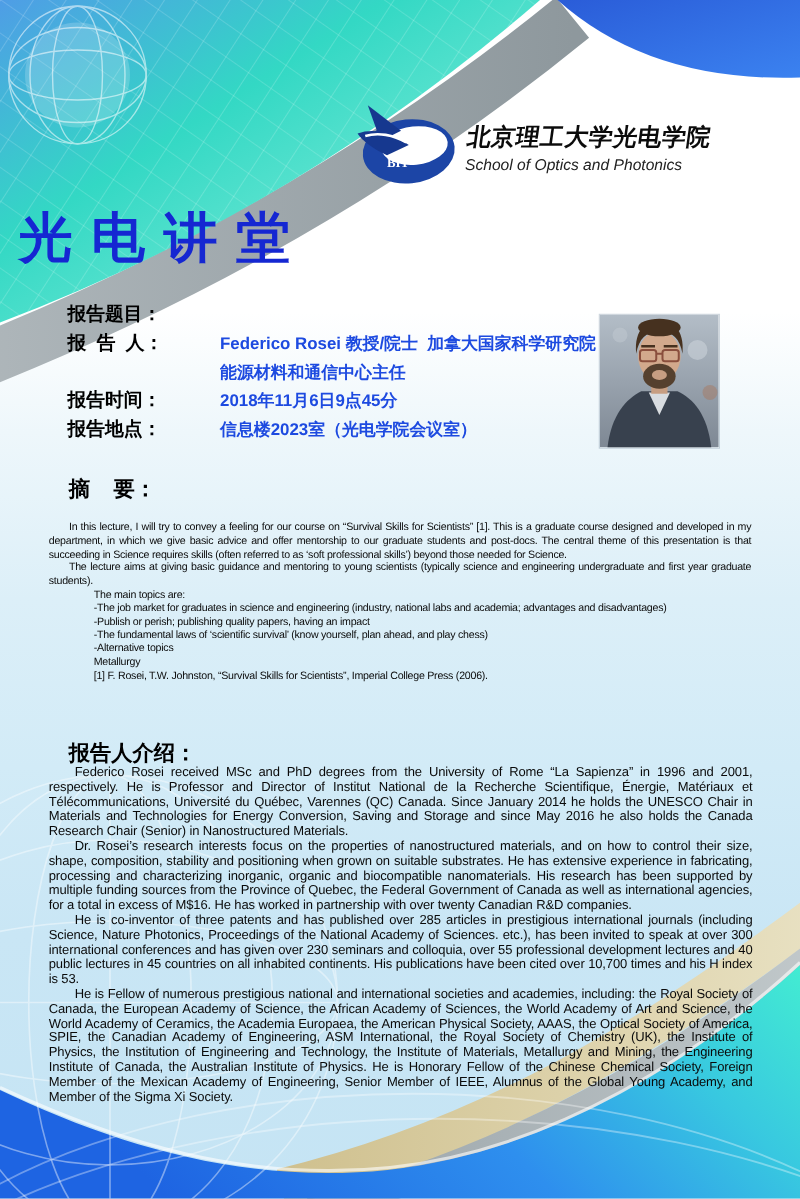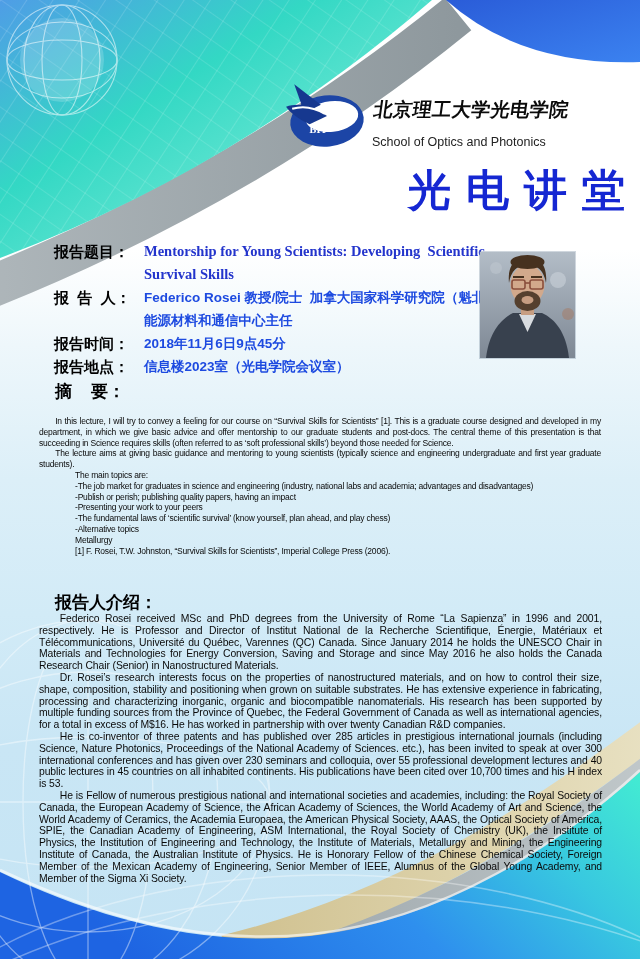--- a/index.html
+++ b/index.html
@@ -5,27 +5,27 @@
   html,body{margin:0;padding:0;background:#e8e8e8;}
   .poster{
     position:relative;width:640px;height:959px;overflow:hidden;margin:0 auto;
     font-family:"Liberation Sans","DejaVu Sans",sans-serif;
     background:linear-gradient(180deg,#ffffff 0%,#ffffff 26%,#eef7fb 36%,#dcefF8 50%,#d2ebf7 64%,#c9e6f5 78%,#c5e4f4 100%);
   }
   .bg{position:absolute;left:0;top:0;width:640px;height:959px;}
   .logo{position:absolute;left:284px;top:82px;width:86px;height:72px;}
   .school{position:absolute;left:372px;top:97px;}
   .school-cn{font-size:19px;font-weight:bold;color:#0b0b0b;transform:skewX(-8deg);transform-origin:left bottom;letter-spacing:0.5px;white-space:nowrap;}
-  .school-en{font-size:12.5px;color:#222;margin-top:12px;white-space:nowrap;}
+  .school-en{font-size:12.5px;font-style:italic;color:#222;margin-top:2px;white-space:nowrap;}
   .title{
-    position:absolute;top:162px;left:0;width:100%;text-align:right;
+    position:absolute;top:162px;left:0;width:100%;text-align:left;
     font-size:43px;font-weight:bold;color:#1527d2;letter-spacing:15px;text-indent:15px;white-space:nowrap;
   }
   .info{position:absolute;left:54px;top:240px;width:470px;}
-  .row{display:flex;}
+  .row{display:flex;gap:32px;}
   .lbl{flex:none;width:90px;font-size:15px;font-weight:bold;color:#000;line-height:23px;white-space:pre;}
   .val{flex:1;}
   .vline{font-size:13.5px;font-weight:bold;color:#1d4ae0;line-height:23px;white-space:pre;}
   .val-serif .vline{font-family:"Liberation Serif","DejaVu Serif",serif;font-size:14.5px;color:#2334cc;}
   .photo{position:absolute;left:480px;top:252px;width:95px;height:106px;box-shadow:0 0 0 1px rgba(120,140,160,.35);}
   .abs-head{position:absolute;left:55px;top:380px;font-size:17px;font-weight:bold;color:#000;white-space:pre;}
   .abs-body{position:absolute;left:39px;top:402px;width:562px;color:#0a0a0a;
     font-size:8.5px;line-height:10.8px;letter-spacing:-0.2px;margin-top:14px;}
   .abs-body p{margin:0;text-align:justify;text-indent:1.9em;}
   .tline{padding-left:36px;white-space:nowrap;}
@@ -137,24 +137,20 @@
   <div class="school">
     <div class="school-cn">北京理工大学光电学院</div>
     <div class="school-en">School of Optics and Photonics</div>
   </div>
 
   <div class="title">光电讲堂</div>
 
   <div class="info">
     <div class="row">
       <div class="lbl">报告题目：</div>
-      <div class="val val-serif">
-        <div class="vline">Mentorship for Young Scientists: Developing  Scientific</div>
-        <div class="vline">Survival Skills</div>
-      </div>
     </div>
     <div class="row">
       <div class="lbl">报  告  人：</div>
       <div class="val">
         <div class="vline">Federico Rosei 教授/院士  加拿大国家科学研究院（魁北克）</div>
         <div class="vline">能源材料和通信中心主任</div>
       </div>
     </div>
     <div class="row">
       <div class="lbl">报告时间：</div>
@@ -194,21 +190,20 @@
     </svg>
   </div>
 
   <div class="abs-head">摘    要：</div>
   <div class="abs-body">
     <p>In this lecture, I will try to convey a feeling for our course on “Survival Skills for Scientists” [1]. This is a graduate course designed and developed in my department, in which we give basic advice and offer mentorship to our graduate students and post-docs. The central theme of this presentation is that succeeding in Science requires skills (often referred to as ‘soft professional skills’) beyond those needed for Science.</p>
     <p>The lecture aims at giving basic guidance and mentoring to young scientists (typically science and engineering undergraduate and first year graduate students).</p>
     <div class="tline">The main topics are:</div>
     <div class="tline">-The job market for graduates in science and engineering (industry, national labs and academia; advantages and disadvantages)</div>
     <div class="tline">-Publish or perish; publishing quality papers, having an impact</div>
-    <div class="tline">-Presenting your work to your peers</div>
     <div class="tline">-The fundamental laws of ‘scientific survival’ (know yourself, plan ahead, and play chess)</div>
     <div class="tline">-Alternative topics</div>
     <div class="tline">Metallurgy</div>
     <div class="tline">[1] F. Rosei, T.W. Johnston, “Survival Skills for Scientists”, Imperial College Press (2006).</div>
   </div>
 
   <div class="bio-head">报告人介绍：</div>
   <div class="bio-body">
     <p>Federico Rosei received MSc and PhD degrees from the University of Rome “La Sapienza” in 1996 and 2001, respectively. He is Professor and Director of Institut National de la Recherche Scientifique, Énergie, Matériaux et Télécommunications, Université du Québec, Varennes (QC) Canada. Since January 2014 he holds the UNESCO Chair in Materials and Technologies for Energy Conversion, Saving and Storage and since May 2016 he also holds the Canada Research Chair (Senior) in Nanostructured Materials.</p>
     <p>Dr. Rosei’s research interests focus on the properties of nanostructured materials, and on how to control their size, shape, composition, stability and positioning when grown on suitable substrates. He has extensive experience in fabricating, processing and characterizing inorganic, organic and biocompatible nanomaterials. His research has been supported by multiple funding sources from the Province of Quebec, the Federal Government of Canada as well as international agencies, for a total in excess of M$16. He has worked in partnership with over twenty Canadian R&amp;D companies.</p>

